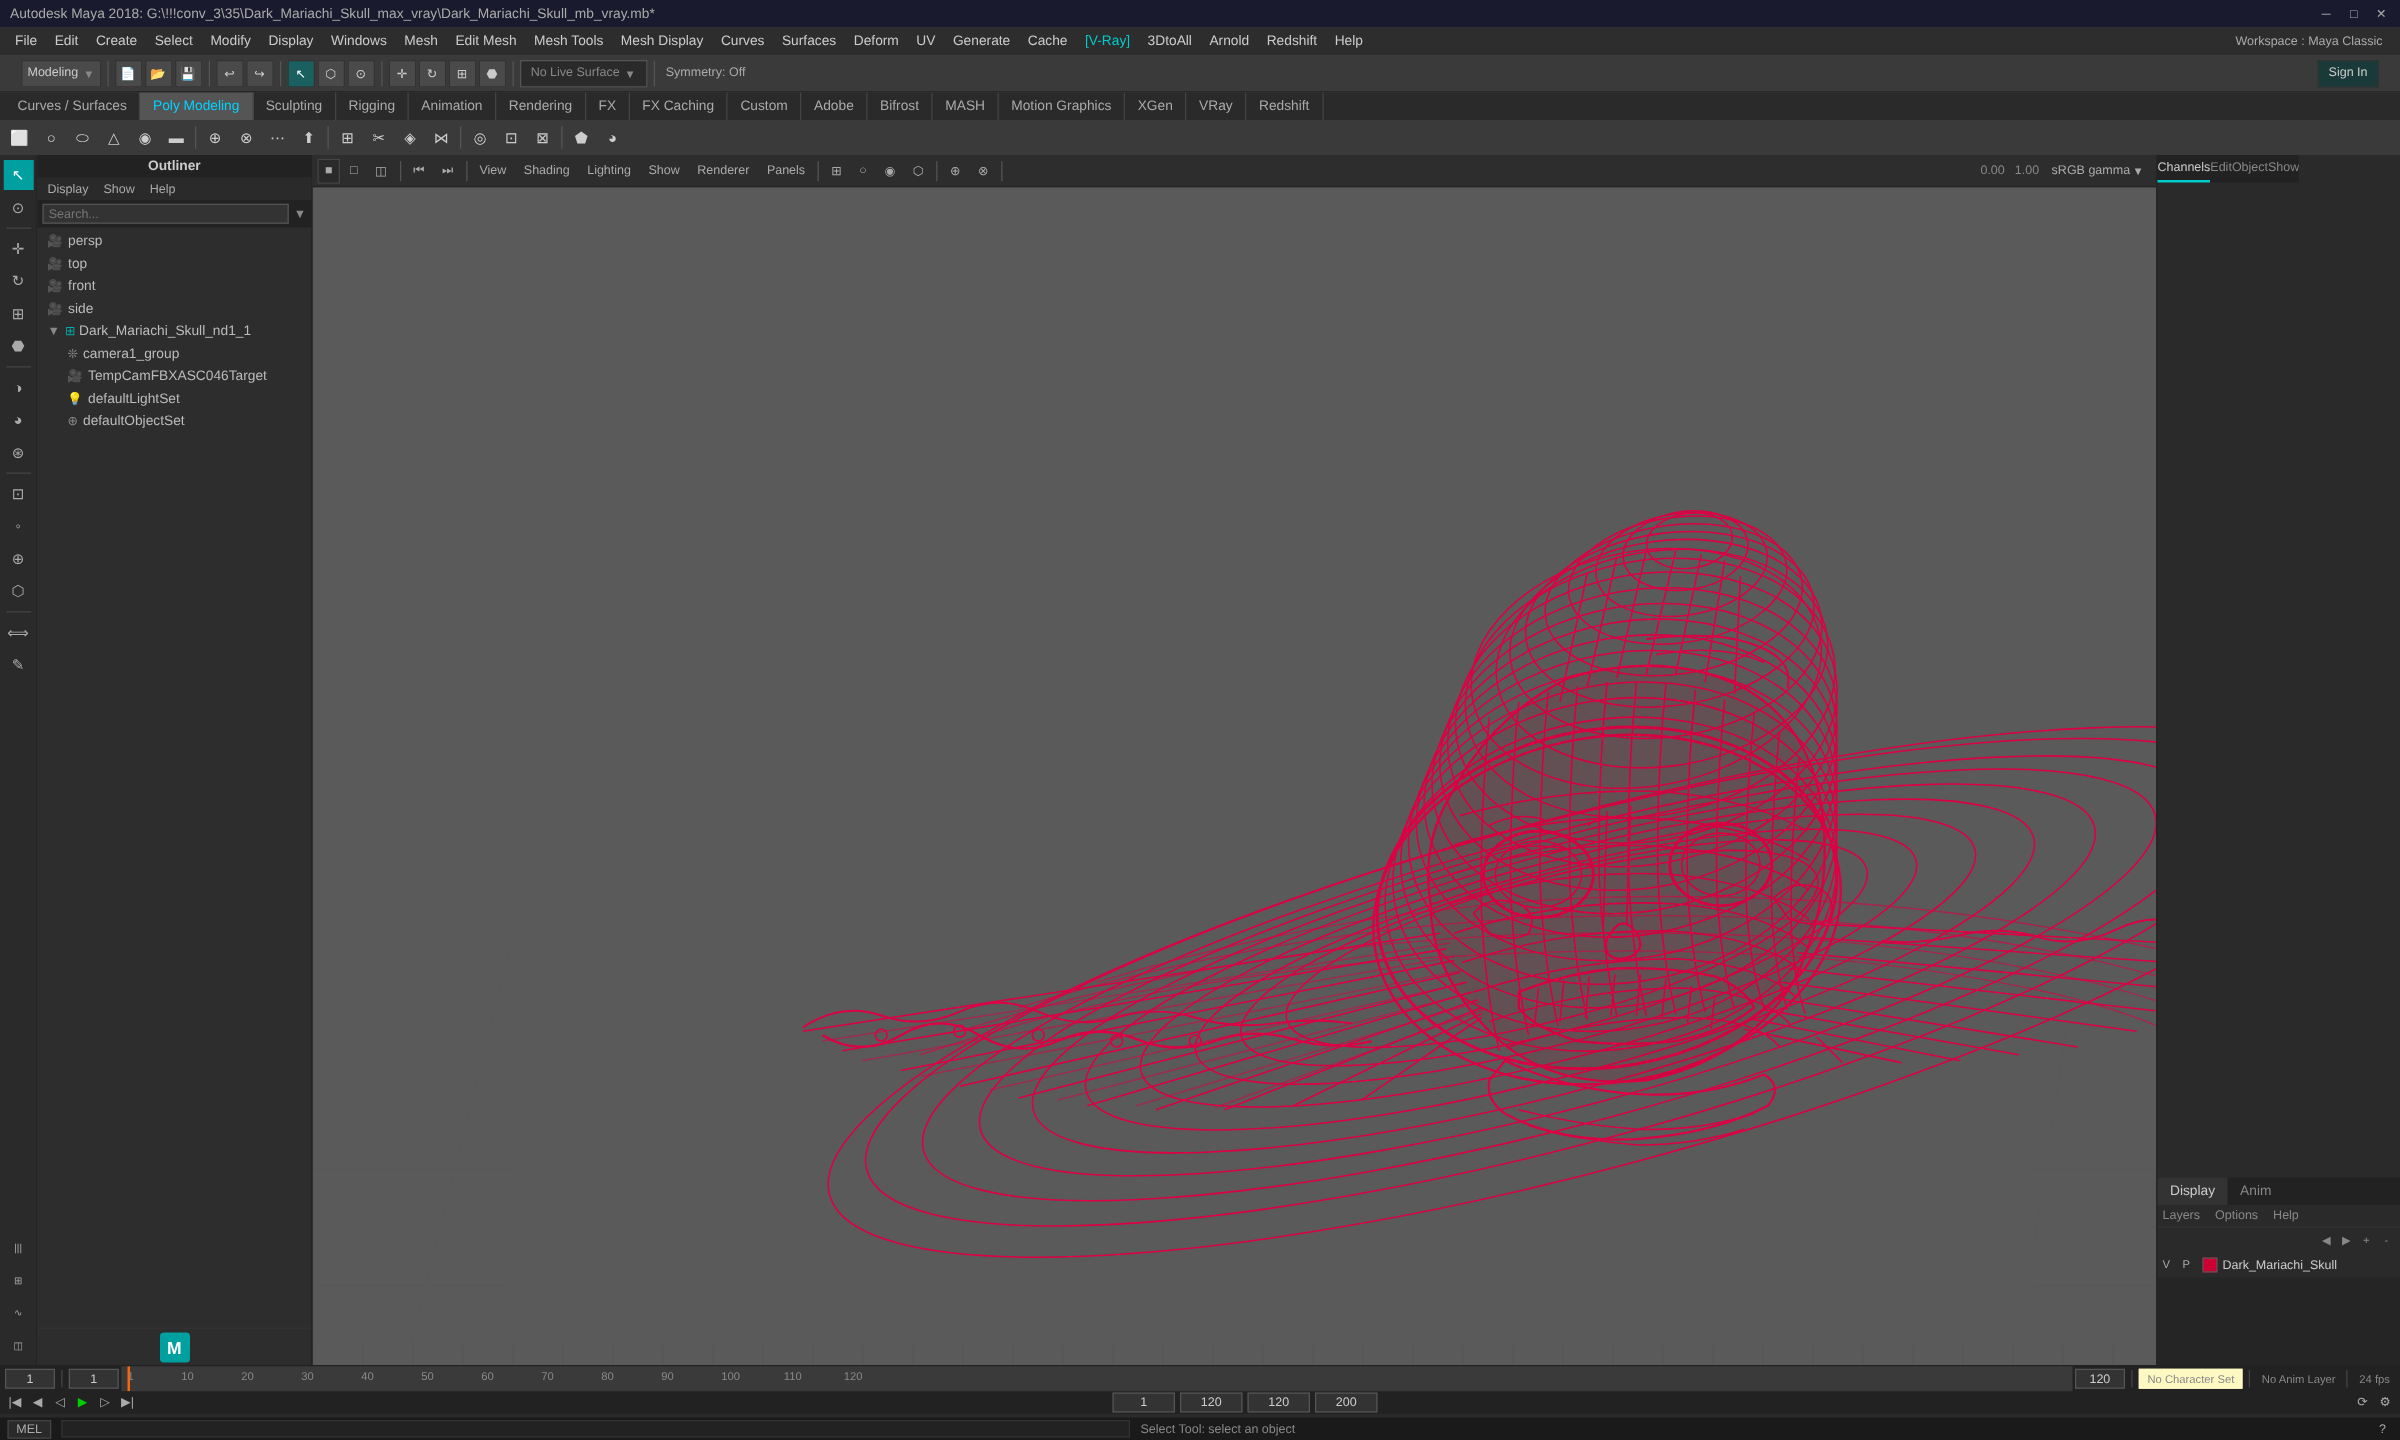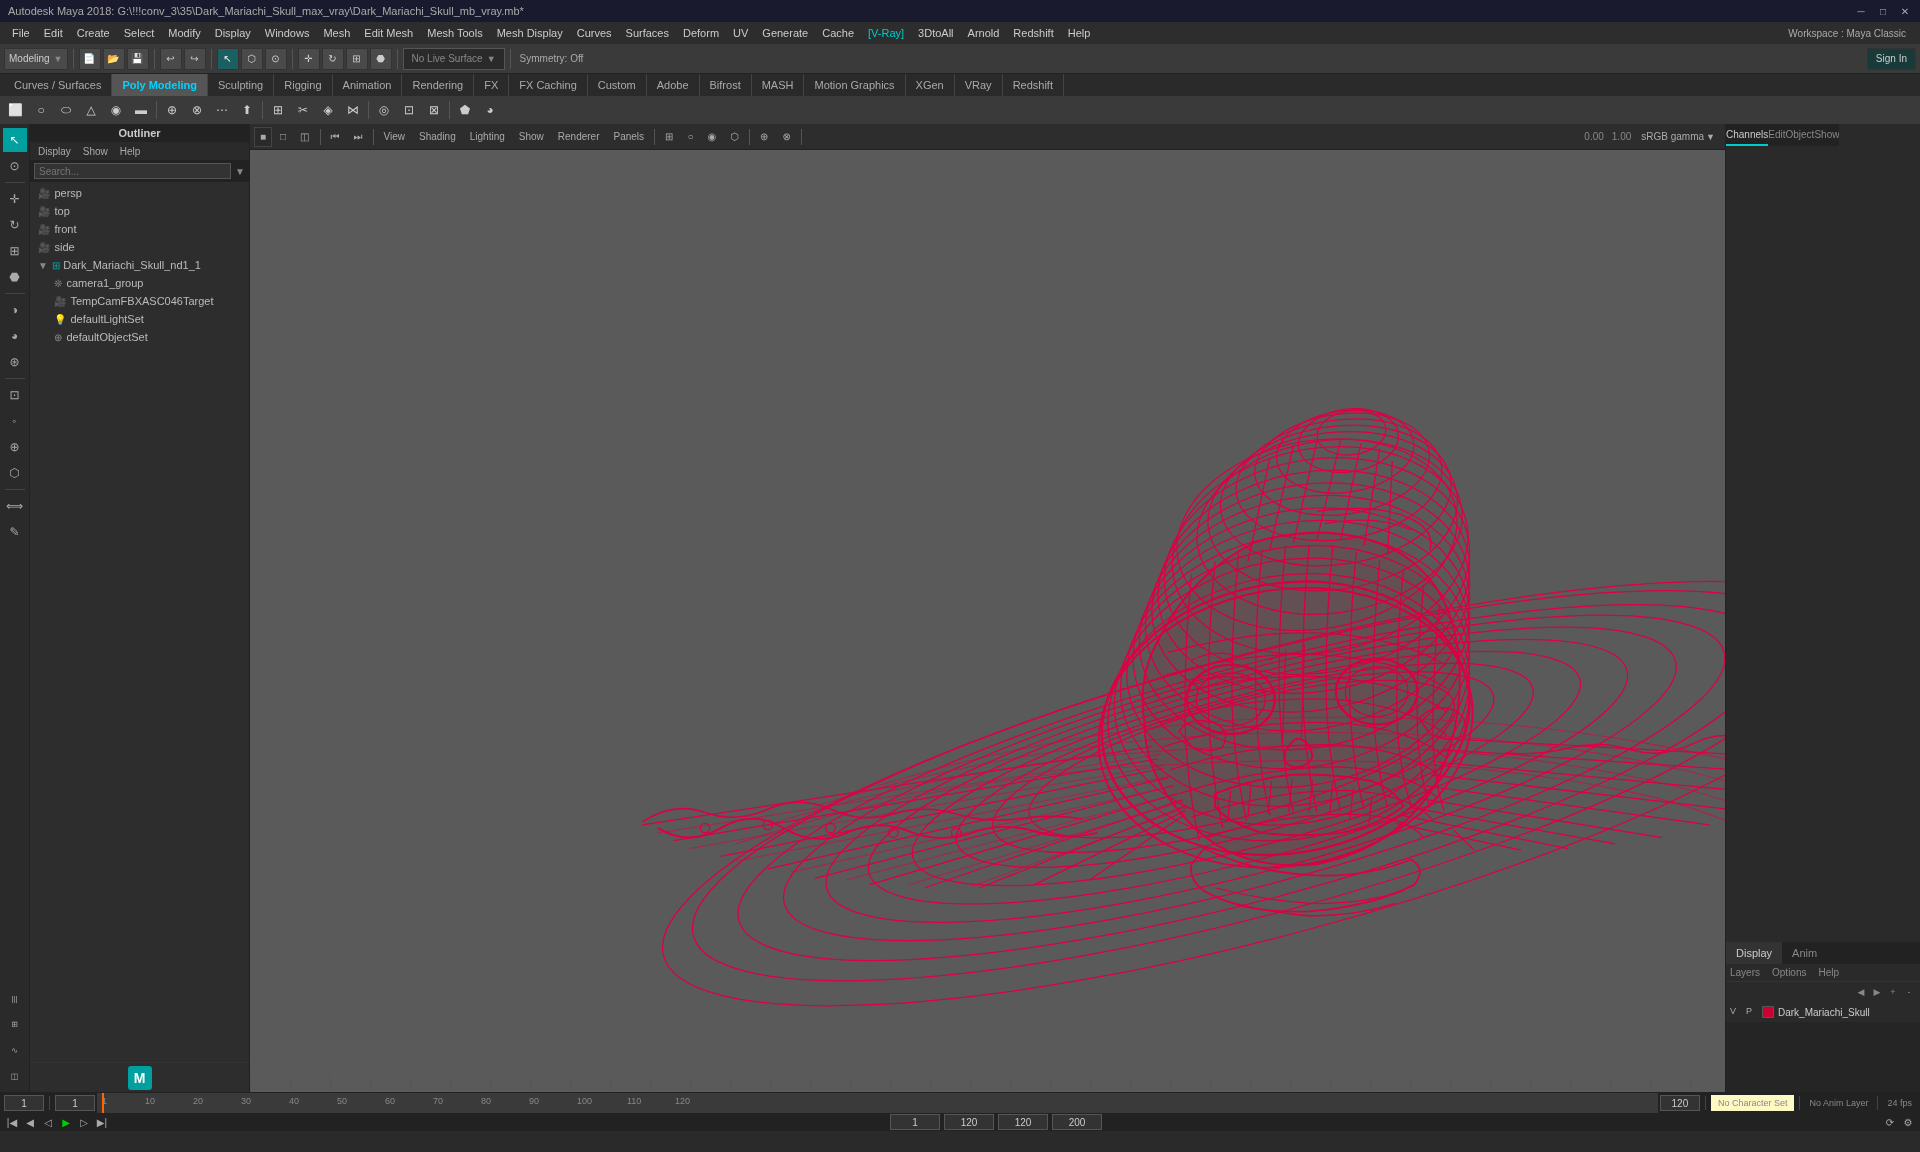--- a/index.html
+++ b/index.html
@@ -53,21 +53,21 @@
       cursor: pointer;
       white-space: nowrap;
     }
 
     
     #toolbar1 {
       height: 30px;
       background: #3a3a3a;
       display: flex;
       align-items: center;
-      padding: 0 4px;
+      padding: 0 17px;
       gap: 2px;
       position: absolute;
       top: 44px; left: 0; right: 0;
       z-index: 100;
       border-bottom: 1px solid #222;
     }
     .toolbar-sep {
       width: 1px;
       height: 20px;
       background: #555;
@@ -128,21 +128,21 @@
     .mode-tab {
       height: 22px;
       padding: 0 10px;
       font-size: 11px;
       color: #aaa;
       cursor: pointer;
       display: flex;
       align-items: center;
       border-right: 1px solid #444;
     }
-    .mode-tab.active { background: #555; color: #00d4ff; font-weight: bold; }
+    .mode-tab.active { background: #555; color: #00d4ff; }
 
     
     #tool-shelf {
       height: 28px;
       background: #3a3a3a;
       display: flex;
       align-items: center;
       padding: 0 4px;
       gap: 1px;
       position: absolute;
@@ -1021,13 +1021,20 @@
       <input class="tl-input" style="width: 50px;" type="text" value="120">
       <input class="tl-input" style="width: 50px;" type="text" value="120">
       <input class="tl-input" style="width: 50px;" type="text" value="200">
     </div>
     <div style="display:flex;align-items:center;gap:2px;">
       <div class="transport-btn">⟳</div>
       <div class="transport-btn">⚙</div>
     </div>
   </div>
 
+  <div id="status-bar">
+    <div class="status-mel">MEL</div>
+    <input id="status-input" type="text" style="">
+    <span class="status-item">Select Tool: select an object</span>
+    <div style="flex:1"></div>
+    <div class="transport-btn">?</div>
+  </div>
 </div>
 
 </body></html>

